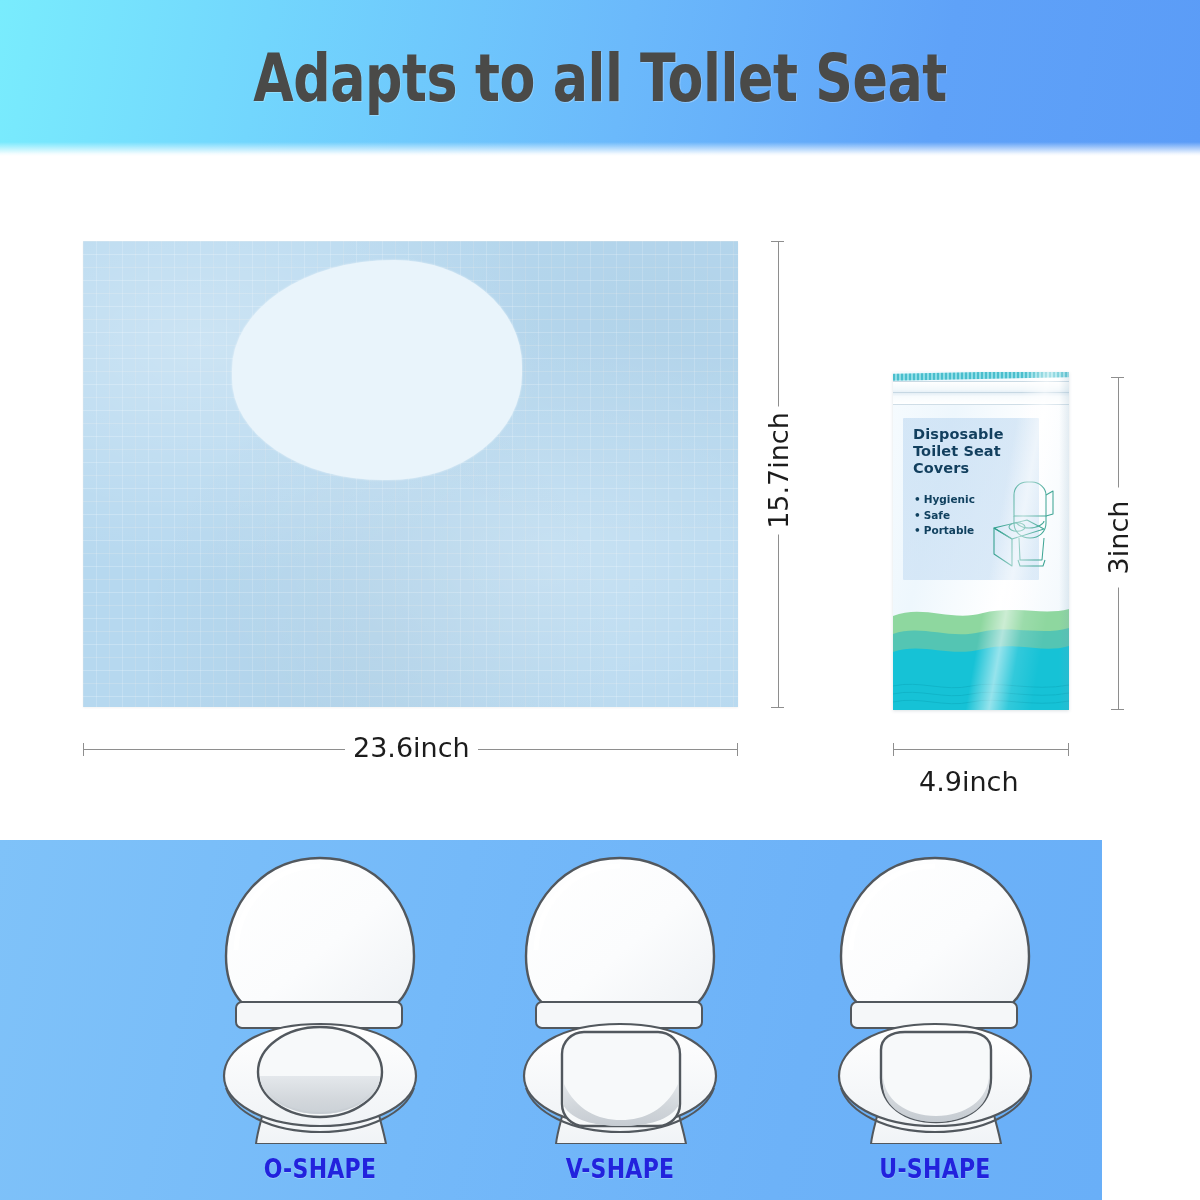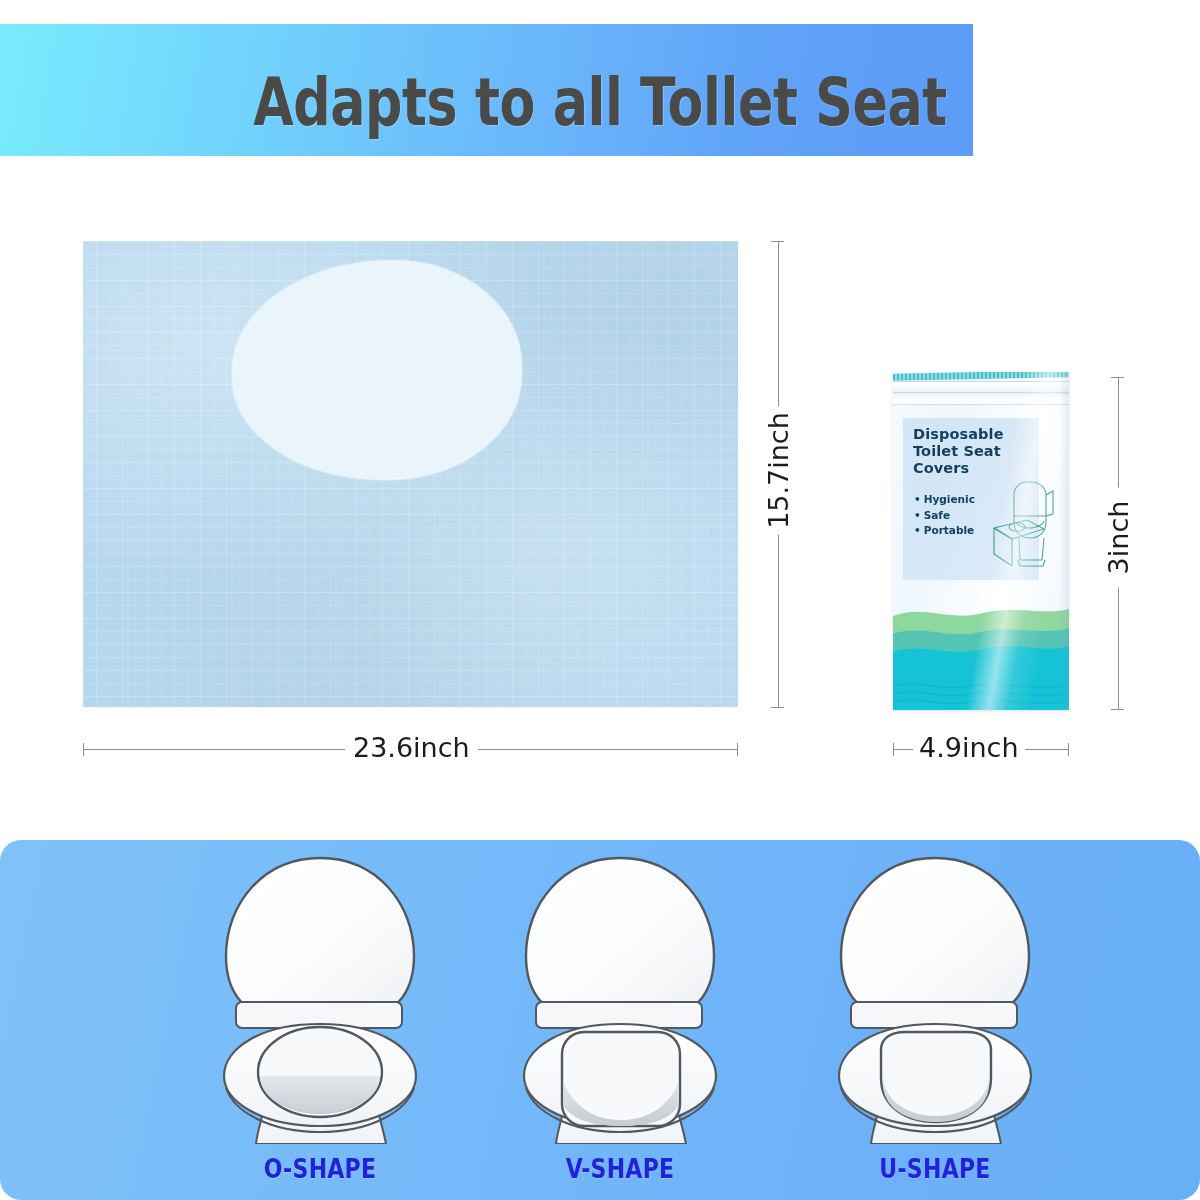--- a/index.html
+++ b/index.html
@@ -7,24 +7,23 @@
     width:1200px;height:1200px;
     background:#ffffff;
     font-family:"Liberation Sans", sans-serif;
     overflow:hidden;
     position:relative;
   }
   .page{position:relative;width:1200px;height:1200px;background:#fff;}
 
   
   .header-band{
-    position:absolute;left:0;top:0;width:973px;height:156px;
+    position:absolute;left:0;top:0;width:1200px;height:156px;
     background:linear-gradient(100deg,#79ecfd 0%,#72d6fd 22%,#6bb9fb 52%,#5fa2f8 78%,#5b9cf7 100%);
     overflow:hidden;
-    margin-top:24px;
   }
   .header-band::after{
     content:"";position:absolute;left:0;bottom:0;width:100%;height:14px;
     background:linear-gradient(to bottom,rgba(255,255,255,0) 0%,rgba(255,255,255,.92) 85%,#fff 100%);
   }
   .header-title{
     position:absolute;left:0;top:0;width:1200px;height:156px;
     display:flex;align-items:center;justify-content:center;
     font-family:"DejaVu Sans Condensed","Liberation Sans", sans-serif;
     font-weight:bold;
@@ -142,24 +141,23 @@
     pointer-events:none;
   }
   .pack-edge-r{
     position:absolute;right:0;top:0;width:10px;height:100%;
     background:linear-gradient(to right,rgba(255,255,255,0),rgba(120,160,185,.18));
     pointer-events:none;
   }
 
   
   .bottom{
-    position:absolute;left:0;top:840px;width:1200px;height:360px;
+    position:absolute;left:0;top:840px;width:1102px;height:360px;
     background:linear-gradient(102deg,#7fc2f9 0%,#74b9f9 40%,#6db2f8 72%,#69aff8 100%);
     overflow:hidden;
-    border-radius:21px;
   }
   .toilet-col{position:absolute;top:4px;width:260px;height:356px;}
   .toilet-label{
     position:absolute;left:0;bottom:16px;width:260px;text-align:center;
     font-family:"DejaVu Sans Condensed","Liberation Sans", sans-serif;
     font-weight:bold;font-size:26px;letter-spacing:.3px;
     color:#2222dd;
     text-shadow:0 1px 0 rgba(255,255,255,.25);
     transform:scaleX(.94);
   }
@@ -245,21 +243,21 @@
     </div>
 
     <div class="dim-line dim-v" style="left:1118px;top:221px;height:332px;"></div>
     <div class="dim-cap-v" style="left:1111px;top:221px;"></div>
     <div class="dim-cap-v" style="left:1111px;top:553px;"></div>
     <div class="dim-label dim-label-rot" style="left:1068px;top:362px;width:100px;text-align:center;padding:4px 0;">3inch</div>
 
     <div class="dim-line dim-h" style="left:893px;top:593px;width:176px;"></div>
     <div class="dim-cap-h" style="left:893px;top:587px;"></div>
     <div class="dim-cap-h" style="left:1068px;top:587px;"></div>
-    <div class="dim-label" style="left:913px;top:576px;padding:0 6px;">4.9inch</div>
+    <div class="dim-label" style="left:913px;top:610px;padding:0 6px;">4.9inch</div>
   </div>
 
   <div class="bottom">
 
     <div class="toilet-col" style="left:190px;">
       <svg class="toilet-svg" viewBox="0 0 240 300">
         <defs>
           <linearGradient id="lidG" x1="0" y1="0" x2="1" y2="1">
             <stop offset="0%" stop-color="#ffffff"></stop>
               <stop offset="55%" stop-color="#fbfcfd"></stop>

